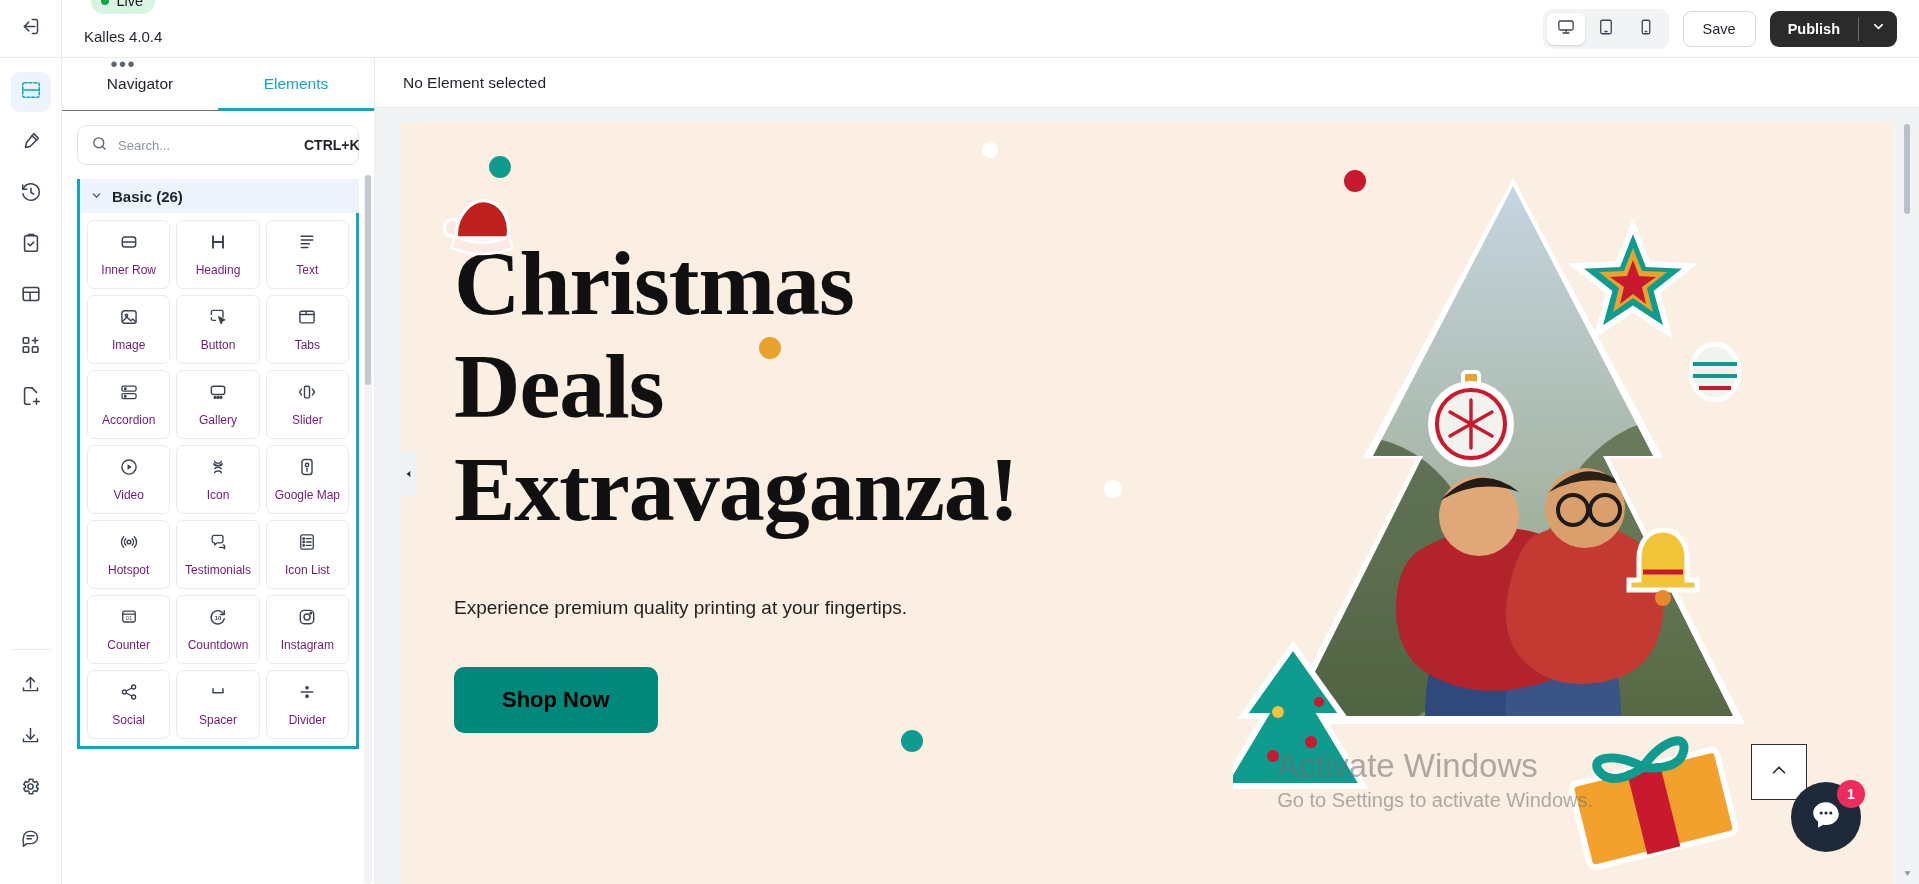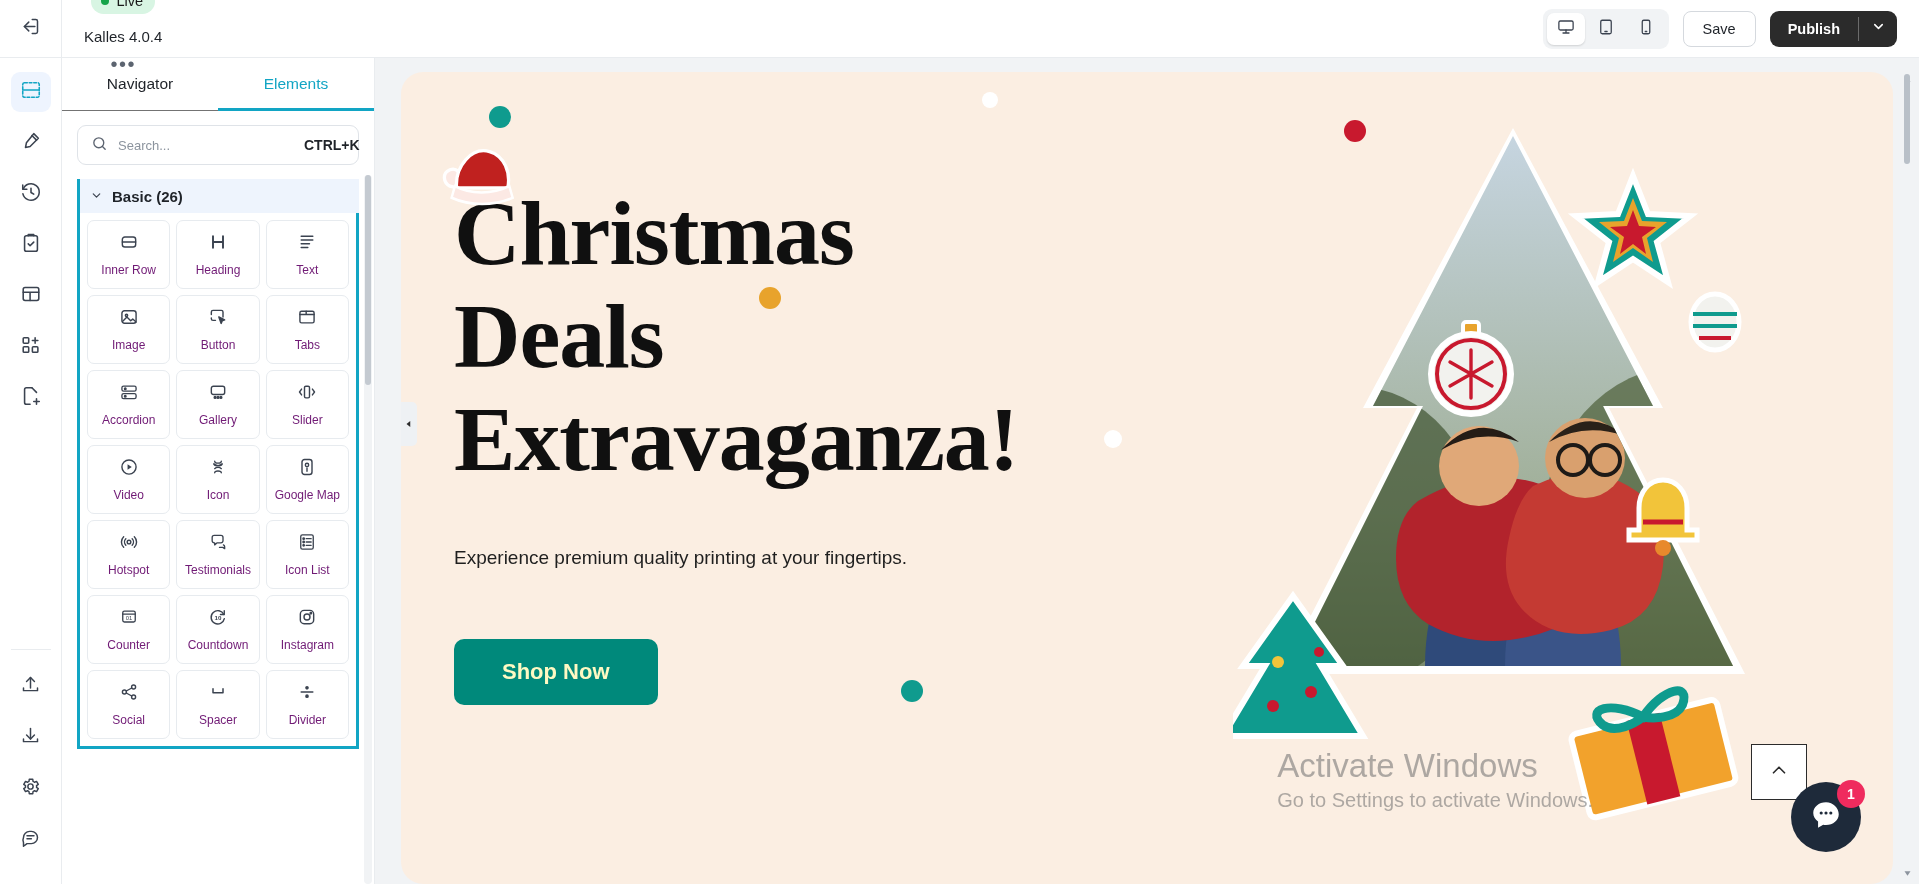--- a/index.html
+++ b/index.html
@@ -115,37 +115,37 @@
   .panel-sb { position: absolute; right: 2px; top: 0; width: 8px; background: #f1f3f5; border-radius: 5px; }
   .panel-sb-thumb { position: absolute; left: 1px; width: 6px; background: #c4cad1; border-radius: 5px; }
 
   
   .canvas-col { flex: 1; display: flex; flex-direction: column; min-width: 0; background: #fff; }
   .canvas-status {
     height: 50px; min-height: 50px; display: flex; align-items: center;
     padding-left: 28px; font-size: 15.5px; color: #1f2329; border-bottom: 1px solid #e9ecef;
   }
   .canvas-area { flex: 1; background: #f1f3f5; position: relative; padding: 14px 26px 0 26px; overflow: hidden; }
-  .page-frame { position: relative; height: 100%; background: #fbeee2; overflow: hidden; border-radius: 22px; }
+  .page-frame { position: relative; height: 100%; background: #fbeee2; overflow: hidden; }
 
   .collapse-handle {
     position: absolute; left: 0; top: 330px; width: 16px; height: 44px;
     background: #eef1f4; border-radius: 0 5px 5px 0; display: flex;
     align-items: center; justify-content: center; cursor: pointer; z-index: 9;
   }
   .hero { position: absolute; left: 53px; top: 110px; z-index: 5; }
   .hero h1 {
     font-family: "Liberation Serif", serif; font-weight: 700;
     font-size: 92px; line-height: 1.12; color: #101010; letter-spacing: -1px;
   }
   .hero-sub { font-size: 19px; color: #1f1f1f; margin-top: 56px; }
   .shop-btn {
-    margin-top: 70px; display: inline-flex; align-items: center; justify-content: center;
+    margin-top: 48px; display: inline-flex; align-items: center; justify-content: center;
     height: 66px; padding: 0 48px; border-radius: 10px;
-    color: #fef9c3; font-size: 22px; font-weight: 700; cursor: pointer; border: none;
+    color: #000000; font-size: 22px; font-weight: 700; cursor: pointer; border: none;
   }
   .santa-hat { position: absolute; left: -18px; top: -42px; width: 84px; height: 66px; z-index: 6; }
 
   .deco { position: absolute; border-radius: 50%; z-index: 4; }
 
   .tree-photo {
     position: absolute; right: 100px; top: 34px; width: 560px; height: 740px; z-index: 3;
   }
 
   .scroll-top {
@@ -611,20 +611,21 @@
 
         </div>
 
         <div class="panel-sb" style="top:0; bottom:0;">
           <div class="panel-sb-thumb" style="top:0; height:210px;"></div>
         </div>
       </div>
     </div>
 
     <div class="canvas-col">
+      <div class="canvas-status">No Element selected</div>
 
       <div class="canvas-area">
         <div class="page-frame">
 
           <span class="deco" style="left:88px;  top:34px;  width:22px; height:22px; background:#0f9b8e;"></span>
           <span class="deco" style="left:581px; top:20px;  width:16px; height:16px; background:#ffffff;"></span>
           <span class="deco" style="left:943px; top:48px;  width:22px; height:22px; background:#c8192e;"></span>
           <span class="deco" style="left:703px; top:358px; width:18px; height:18px; background:#ffffff;"></span>
           <span class="deco" style="left:500px; top:608px; width:22px; height:22px; background:#0f9b8e;"></span>
 

